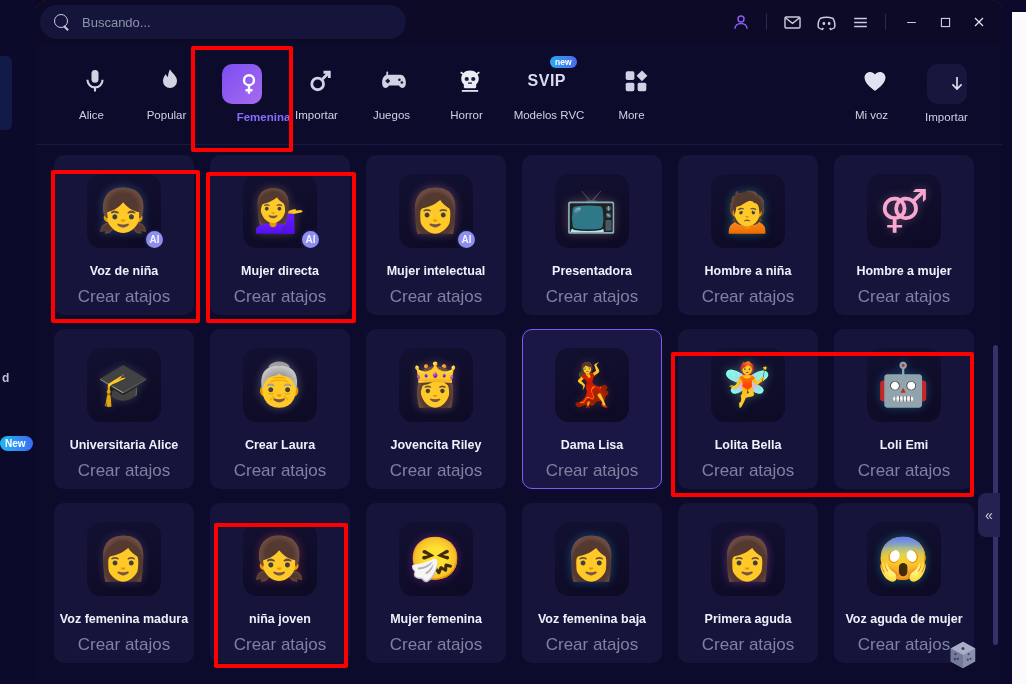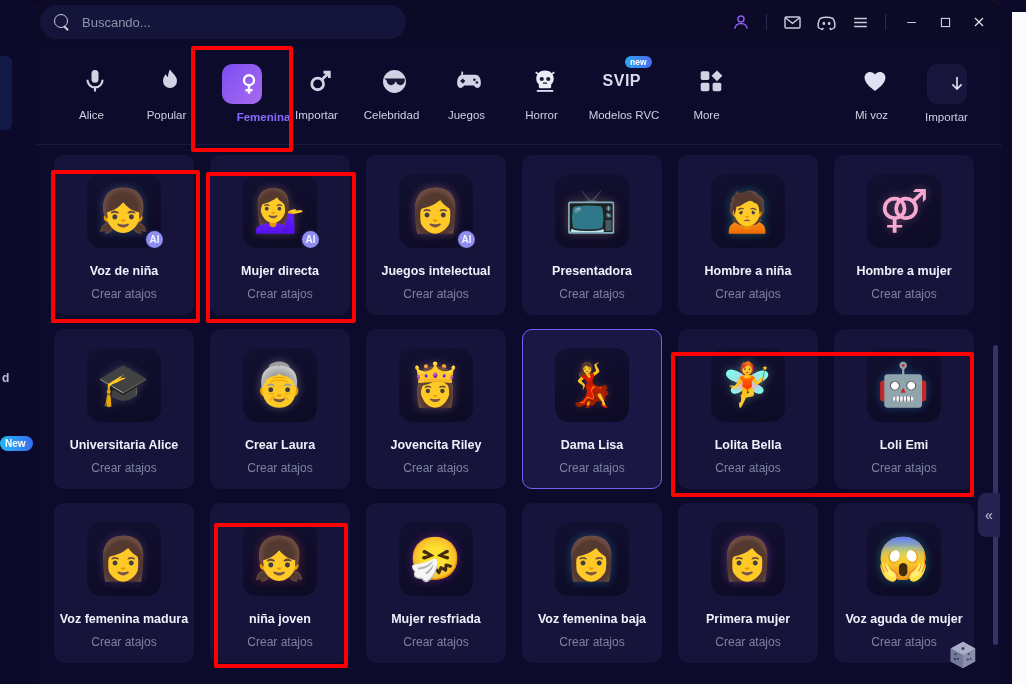--- a/index.html
+++ b/index.html
@@ -148,21 +148,21 @@
     background: #8e8ef0; color: #f2f2ff;
     font-size: 10px; font-weight: bold;
     display: flex; align-items: center; justify-content: center;
     border: 2px solid #16143a;
   }
   .avatar-wrap { position: relative; }
   .card .c-name {
     margin-top: 16px; font-size: 12.5px; font-weight: bold; color: #eef0fa;
     text-align: center; line-height: 14px; max-width: 132px;
   }
-  .card .c-sub { margin-top: 9px; font-size: 12px; color: #7e82a0; }
+  .card .c-sub { margin-top: 9px; font-size: 17px; color: #7e82a0; }
 
   
   .vscroll {
     position: absolute; right: 4px; top: 200px; width: 5px; height: 300px;
     background: #35326a; border-radius: 3px; cursor: pointer;
   }
   .collapse-btn {
     position: absolute; right: 2px; top: 348px;
     width: 22px; height: 44px; border-radius: 8px 0 0 8px;
     background: #252252; display: flex; align-items: center; justify-content: center;
@@ -279,29 +279,20 @@
       <div class="tab">
         <div class="tab-ico">
           <svg class="ico" width="28" height="28" viewBox="0 0 24 24" fill="none" stroke="#cfd3e4" stroke-width="2.4">
             <circle cx="10" cy="14.5" r="5"></circle>
               <path d="M14.2 10.3L20 4.5M15 4.5h5v5"></path>
           </svg>
         </div>
         <div class="tab-lbl">Importar</div>
       </div>
 
-      <div class="tab">
-        <div class="tab-ico">
-          <svg class="ico" width="29" height="29" viewBox="0 0 24 24" fill="#cfd3e4">
-            <circle cx="12" cy="12" r="9.5"></circle>
-            <path d="M3.5 9.5h17v1.6c0 2.2-1.6 3.9-3.7 3.9-1.9 0-3.2-1.2-3.6-2.9h-.4c-.4 1.7-1.7 2.9-3.6 2.9-2.1 0-3.7-1.7-3.7-3.9z" fill="#1a1838"></path>
-          </svg>
-        </div>
-        <div class="tab-lbl">Celebridad</div>
-      </div>
 
       <div class="tab">
         <div class="tab-ico">
           <svg class="ico" width="30" height="30" viewBox="0 0 24 24" fill="#cfd3e4">
             <path d="M7 7h10c2.8 0 4.5 2.6 4.5 6.4 0 2.6-1 4.1-2.6 4.1-1.4 0-2.1-1-3-2H8.1c-.9 1-1.6 2-3 2C3.5 17.5 2.5 16 2.5 13.4 2.5 9.6 4.2 7 7 7z"></path>
             <circle cx="7" cy="12" r="1.2" fill="#1a1838"></circle>
             <rect x="5.9" y="10.9" width="2.2" height="2.2" fill="#1a1838"></rect>
             <path d="M5.2 12h3.6M7 10.2v3.6" stroke="#1a1838" stroke-width="1.1"></path>
             <circle cx="16.3" cy="11" r="1.05" fill="#1a1838"></circle>
             <circle cx="18.3" cy="13.2" r="1.05" fill="#1a1838"></circle>
@@ -388,21 +379,21 @@
             <div class="c-name">Mujer directa</div>
             <div class="c-sub">Crear atajos</div>
           </div>
           <div class="card">
             <div class="avatar-wrap">
               <div class="avatar" style="background: linear-gradient(160deg, rgb(19, 17, 50), rgb(12, 10, 36));">
                 <div class="glyph" style="color: rgb(240, 160, 184); text-shadow: rgba(240, 160, 184, 0.333) 0px 0px 10px;">👩</div>
               </div>
               <div class="ai-badge">AI</div>
             </div>
-            <div class="c-name">Juegos intelectual</div>
+            <div class="c-name">Mujer intelectual</div>
             <div class="c-sub">Crear atajos</div>
           </div>
           <div class="card">
             <div class="avatar-wrap">
               <div class="avatar" style="background: linear-gradient(160deg, rgb(19, 17, 50), rgb(12, 10, 36));">
                 <div class="glyph" style="color: rgb(224, 160, 128); text-shadow: rgba(224, 160, 128, 0.333) 0px 0px 10px;">📺</div>
               </div>
             </div>
             <div class="c-name">Presentadora</div>
             <div class="c-sub">Crear atajos</div>
@@ -496,39 +487,39 @@
             </div>
             <div class="c-name">niña joven</div>
             <div class="c-sub">Crear atajos</div>
           </div>
           <div class="card">
             <div class="avatar-wrap">
               <div class="avatar" style="background: linear-gradient(160deg, rgb(19, 17, 50), rgb(12, 10, 36));">
                 <div class="glyph" style="color: rgb(208, 70, 232); text-shadow: rgba(208, 70, 232, 0.333) 0px 0px 10px;">🤧</div>
               </div>
             </div>
-            <div class="c-name">Mujer resfriada</div>
+            <div class="c-name">Mujer femenina</div>
             <div class="c-sub">Crear atajos</div>
           </div>
           <div class="card">
             <div class="avatar-wrap">
               <div class="avatar" style="background: linear-gradient(160deg, rgb(19, 17, 50), rgb(12, 10, 36));">
                 <div class="glyph" style="color: rgb(54, 182, 245); text-shadow: rgba(54, 182, 245, 0.333) 0px 0px 10px;">👩</div>
               </div>
             </div>
             <div class="c-name">Voz femenina baja</div>
             <div class="c-sub">Crear atajos</div>
           </div>
           <div class="card">
             <div class="avatar-wrap">
               <div class="avatar" style="background: linear-gradient(160deg, rgb(19, 17, 50), rgb(12, 10, 36));">
                 <div class="glyph" style="color: rgb(224, 110, 240); text-shadow: rgba(224, 110, 240, 0.333) 0px 0px 10px;">👩</div>
               </div>
             </div>
-            <div class="c-name">Primera mujer</div>
+            <div class="c-name">Primera aguda</div>
             <div class="c-sub">Crear atajos</div>
           </div>
           <div class="card">
             <div class="avatar-wrap">
               <div class="avatar" style="background: linear-gradient(160deg, rgb(19, 17, 50), rgb(12, 10, 36));">
                 <div class="glyph" style="color: rgb(47, 232, 216); text-shadow: rgba(47, 232, 216, 0.333) 0px 0px 10px;">😱</div>
               </div>
             </div>
             <div class="c-name">Voz aguda de mujer</div>
             <div class="c-sub">Crear atajos</div>

